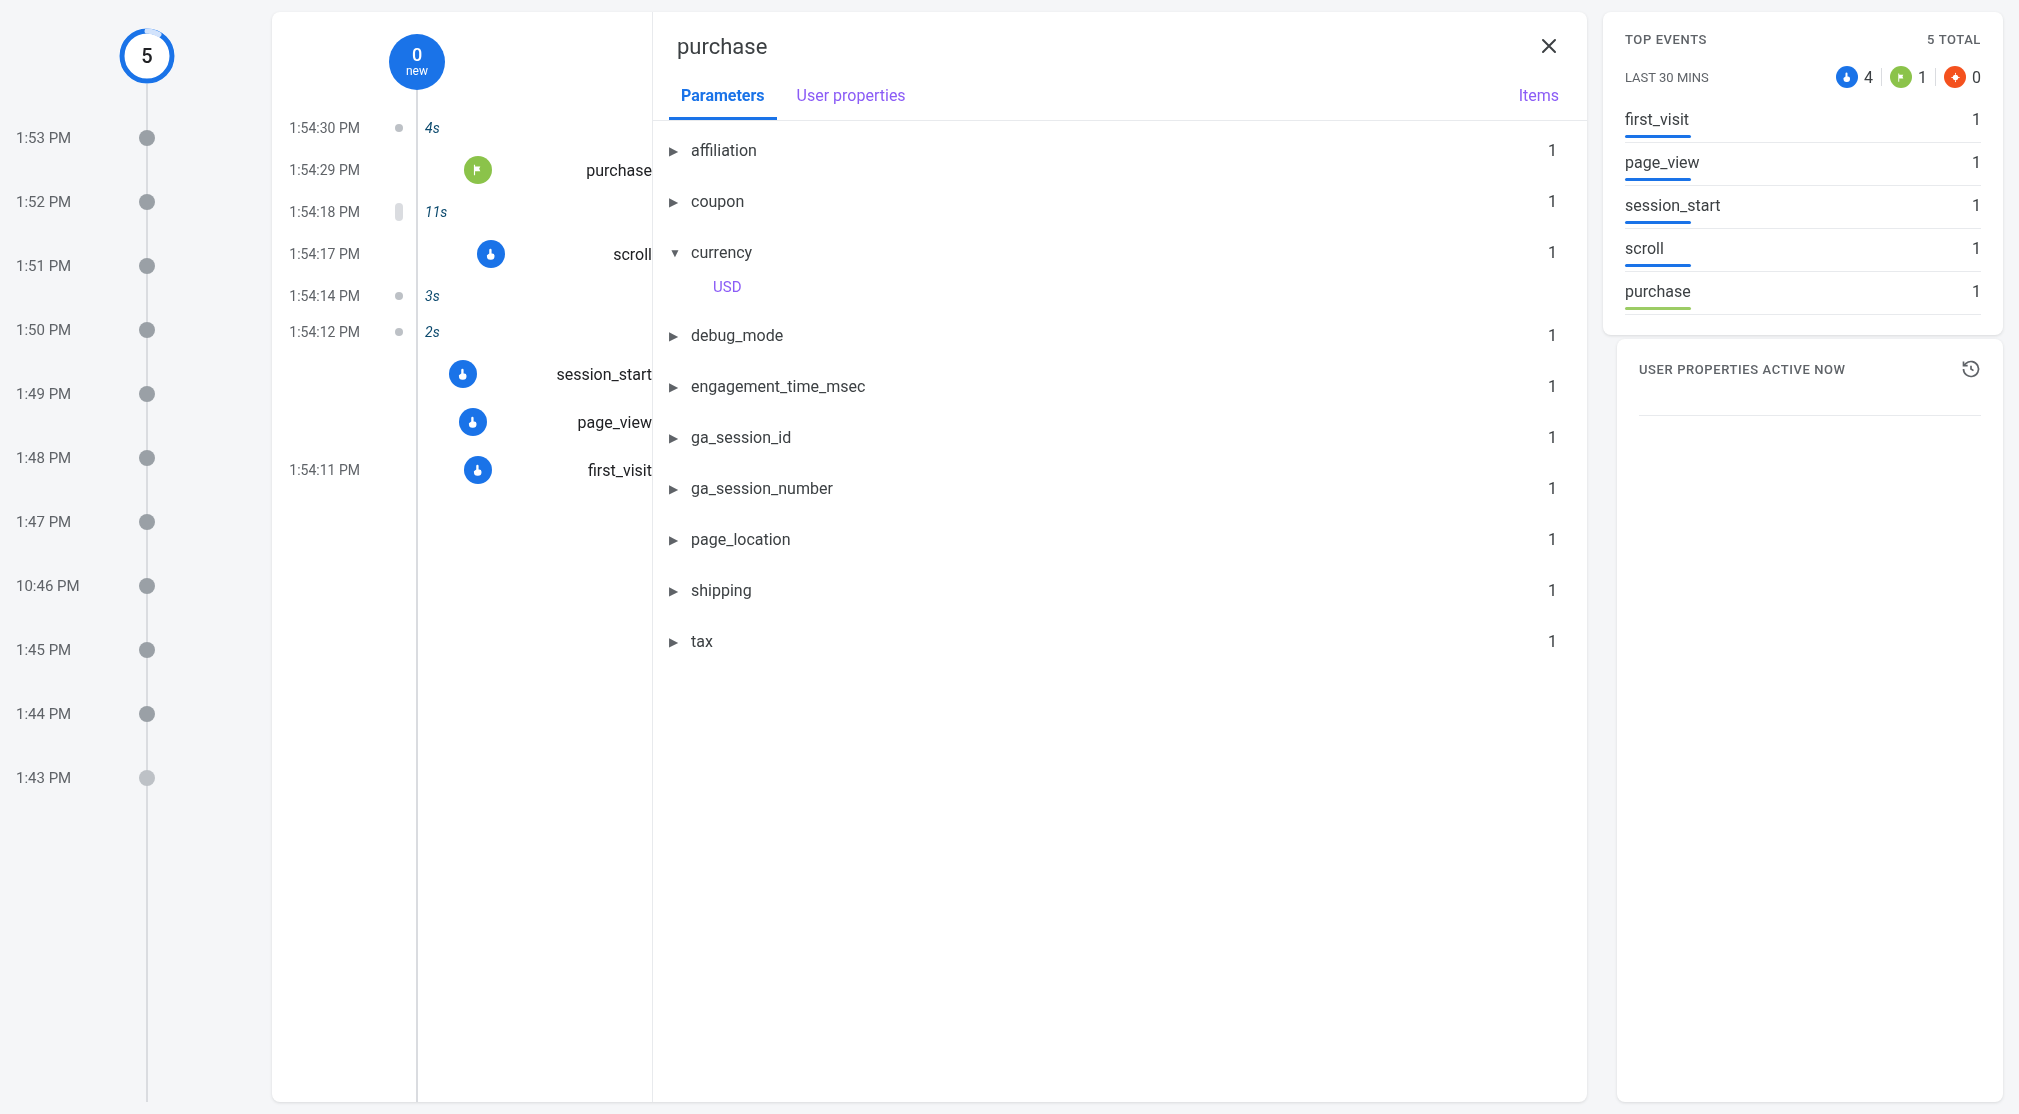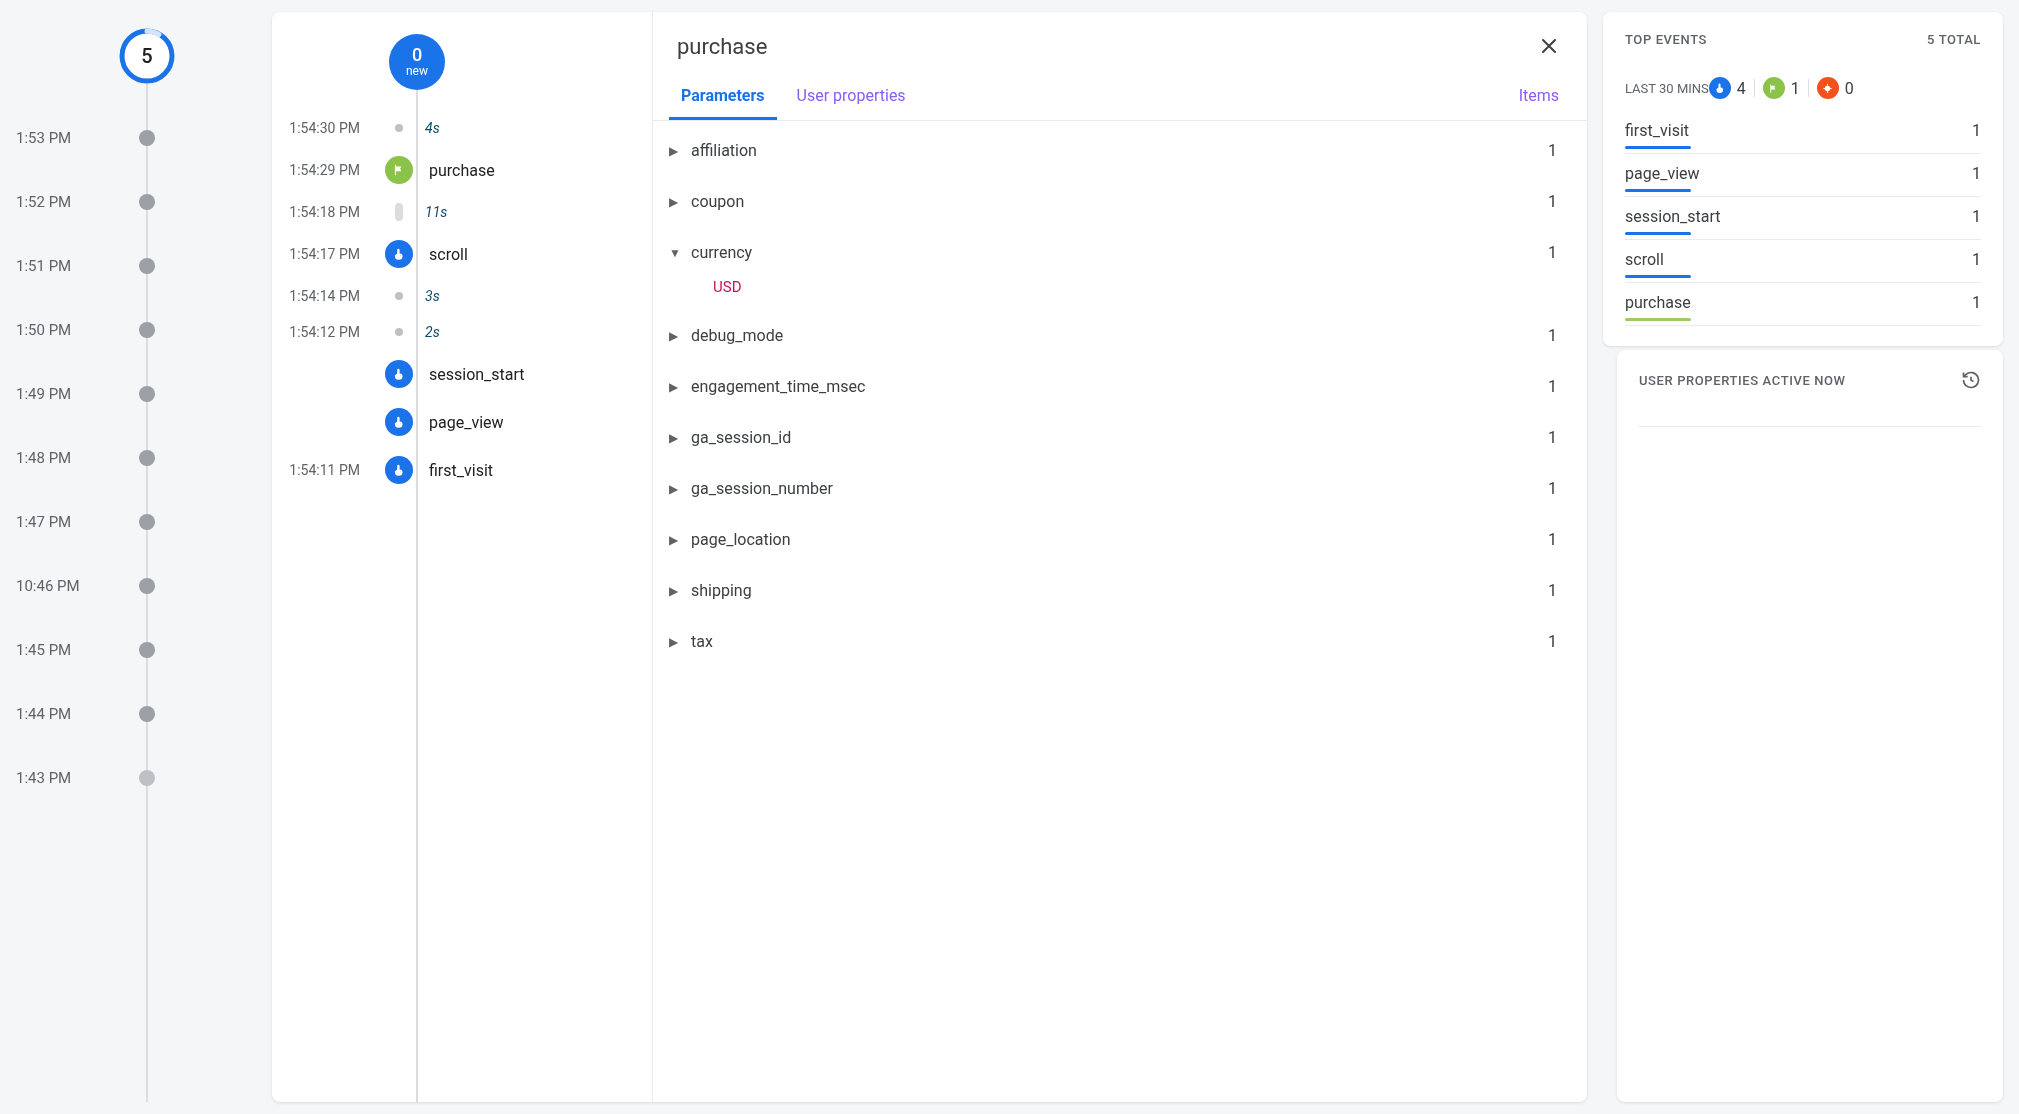--- a/index.html
+++ b/index.html
@@ -116,20 +116,21 @@
   }
   .durrow .pill {
     width: 8px; height: 18px; border-radius: 4px;
     background: #dadce0;
     margin-left: 17px;
   }
   .durrow .dur { margin-left: 22px; font-style: italic; color: #0c4a6e; font-size: 14px; }
   .evtrow {
     display: flex; align-items: center;
     height: 48px;
+    justify-content: space-between;
   }
   .evtrow .sec-time { width: 106px; text-align: right; padding-right: 18px; color: #5f6368; font-size: 14px; }
   .evtrow .evticon {
     width: 28px; height: 28px; border-radius: 50%;
     display: flex; align-items: center; justify-content: center;
     color: #fff;
     margin-left: 7px;
     flex-shrink: 0;
   }
   .evticon.blue { background: #1a73e8; }
@@ -180,21 +181,21 @@
   }
   .param-arrow {
     width: 22px;
     color: #5f6368;
     font-size: 12px;
   }
   .param-name { flex: 1; font-size: 16px; color: #3c4043; }
   .param-count { color: #3c4043; font-size: 16px; }
   .param-value {
     padding: 0 30px 14px 60px;
-    color: #be185d;
+    color: #8b5cf6;
     font-size: 15px;
   }
 
   
   .col-right {
     width: 400px;
     display: flex;
     flex-direction: column;
     gap: 4px;
   }
@@ -205,22 +206,22 @@
     padding: 20px 22px;
   }
   .top-head {
     display: flex; align-items: center; justify-content: space-between;
     font-size: 13px;
     color: #5f6368;
     letter-spacing: .6px;
     font-weight: 500;
   }
   .top-sub {
-    display: flex; align-items: center; justify-content: flex-start;
-    margin-top: 30px;
+    display: flex; align-items: center; justify-content: space-between;
+    margin-top: 19px;
     color: #5f6368;
     font-size: 13px;
   }
   .legend { display: flex; align-items: center; gap: 8px; }
   .legend-item { display: flex; align-items: center; gap: 6px; font-size: 16px; color: #3c4043; }
   .legend-icon {
     width: 22px; height: 22px; border-radius: 50%;
     display: flex; align-items: center; justify-content: center;
     color: #fff;
   }

